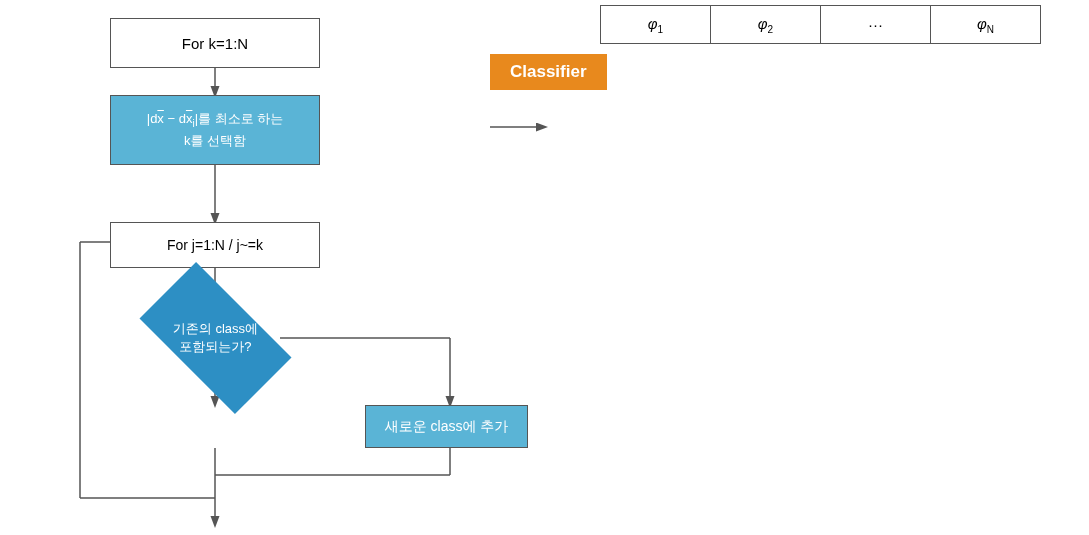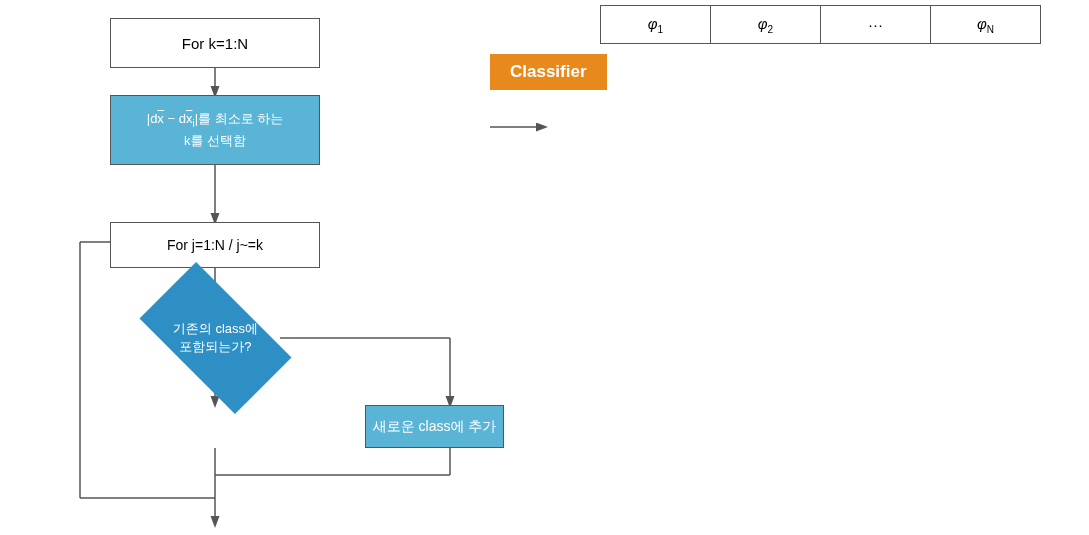--- a/index.html
+++ b/index.html
@@ -140,21 +140,21 @@
     <span>|d<span style="text-decoration:overline">x</span> − d<span style="text-decoration:overline">x</span><sub>i</sub>|를 최소로 하는<br>k를 선택함</span>
   </div>
 
   <div class="box-rect" style="left:110px; top:222px; width:210px; height:46px; font-size:14px;">For j=1:N / j~=k</div>
 
   <div class="box-diamond" style="left:148px; top:298px; width:135px; height:80px;">
     <span class="diamond-text">기존의 class에<br>포함되는가?</span>
   </div>
 
 
-  <div class="box-rect box-blue" style="left:365px; top:405px; width:139px; height:43px; font-size:14px;">새로운 class에 추가</div>
+  <div class="box-rect box-blue" style="left:365px; top:405px; width:163px; height:43px; font-size:14px;">새로운 class에 추가</div>
 
   <div class="right-diagram">
 
     <table class="phi-table" style="margin-left:110px;">
       <tbody>
           <tr>
         <td><i>φ</i><sub>1</sub></td>
         <td><i>φ</i><sub>2</sub></td>
         <td>···</td>
         <td><i>φ</i><sub>N</sub></td>

